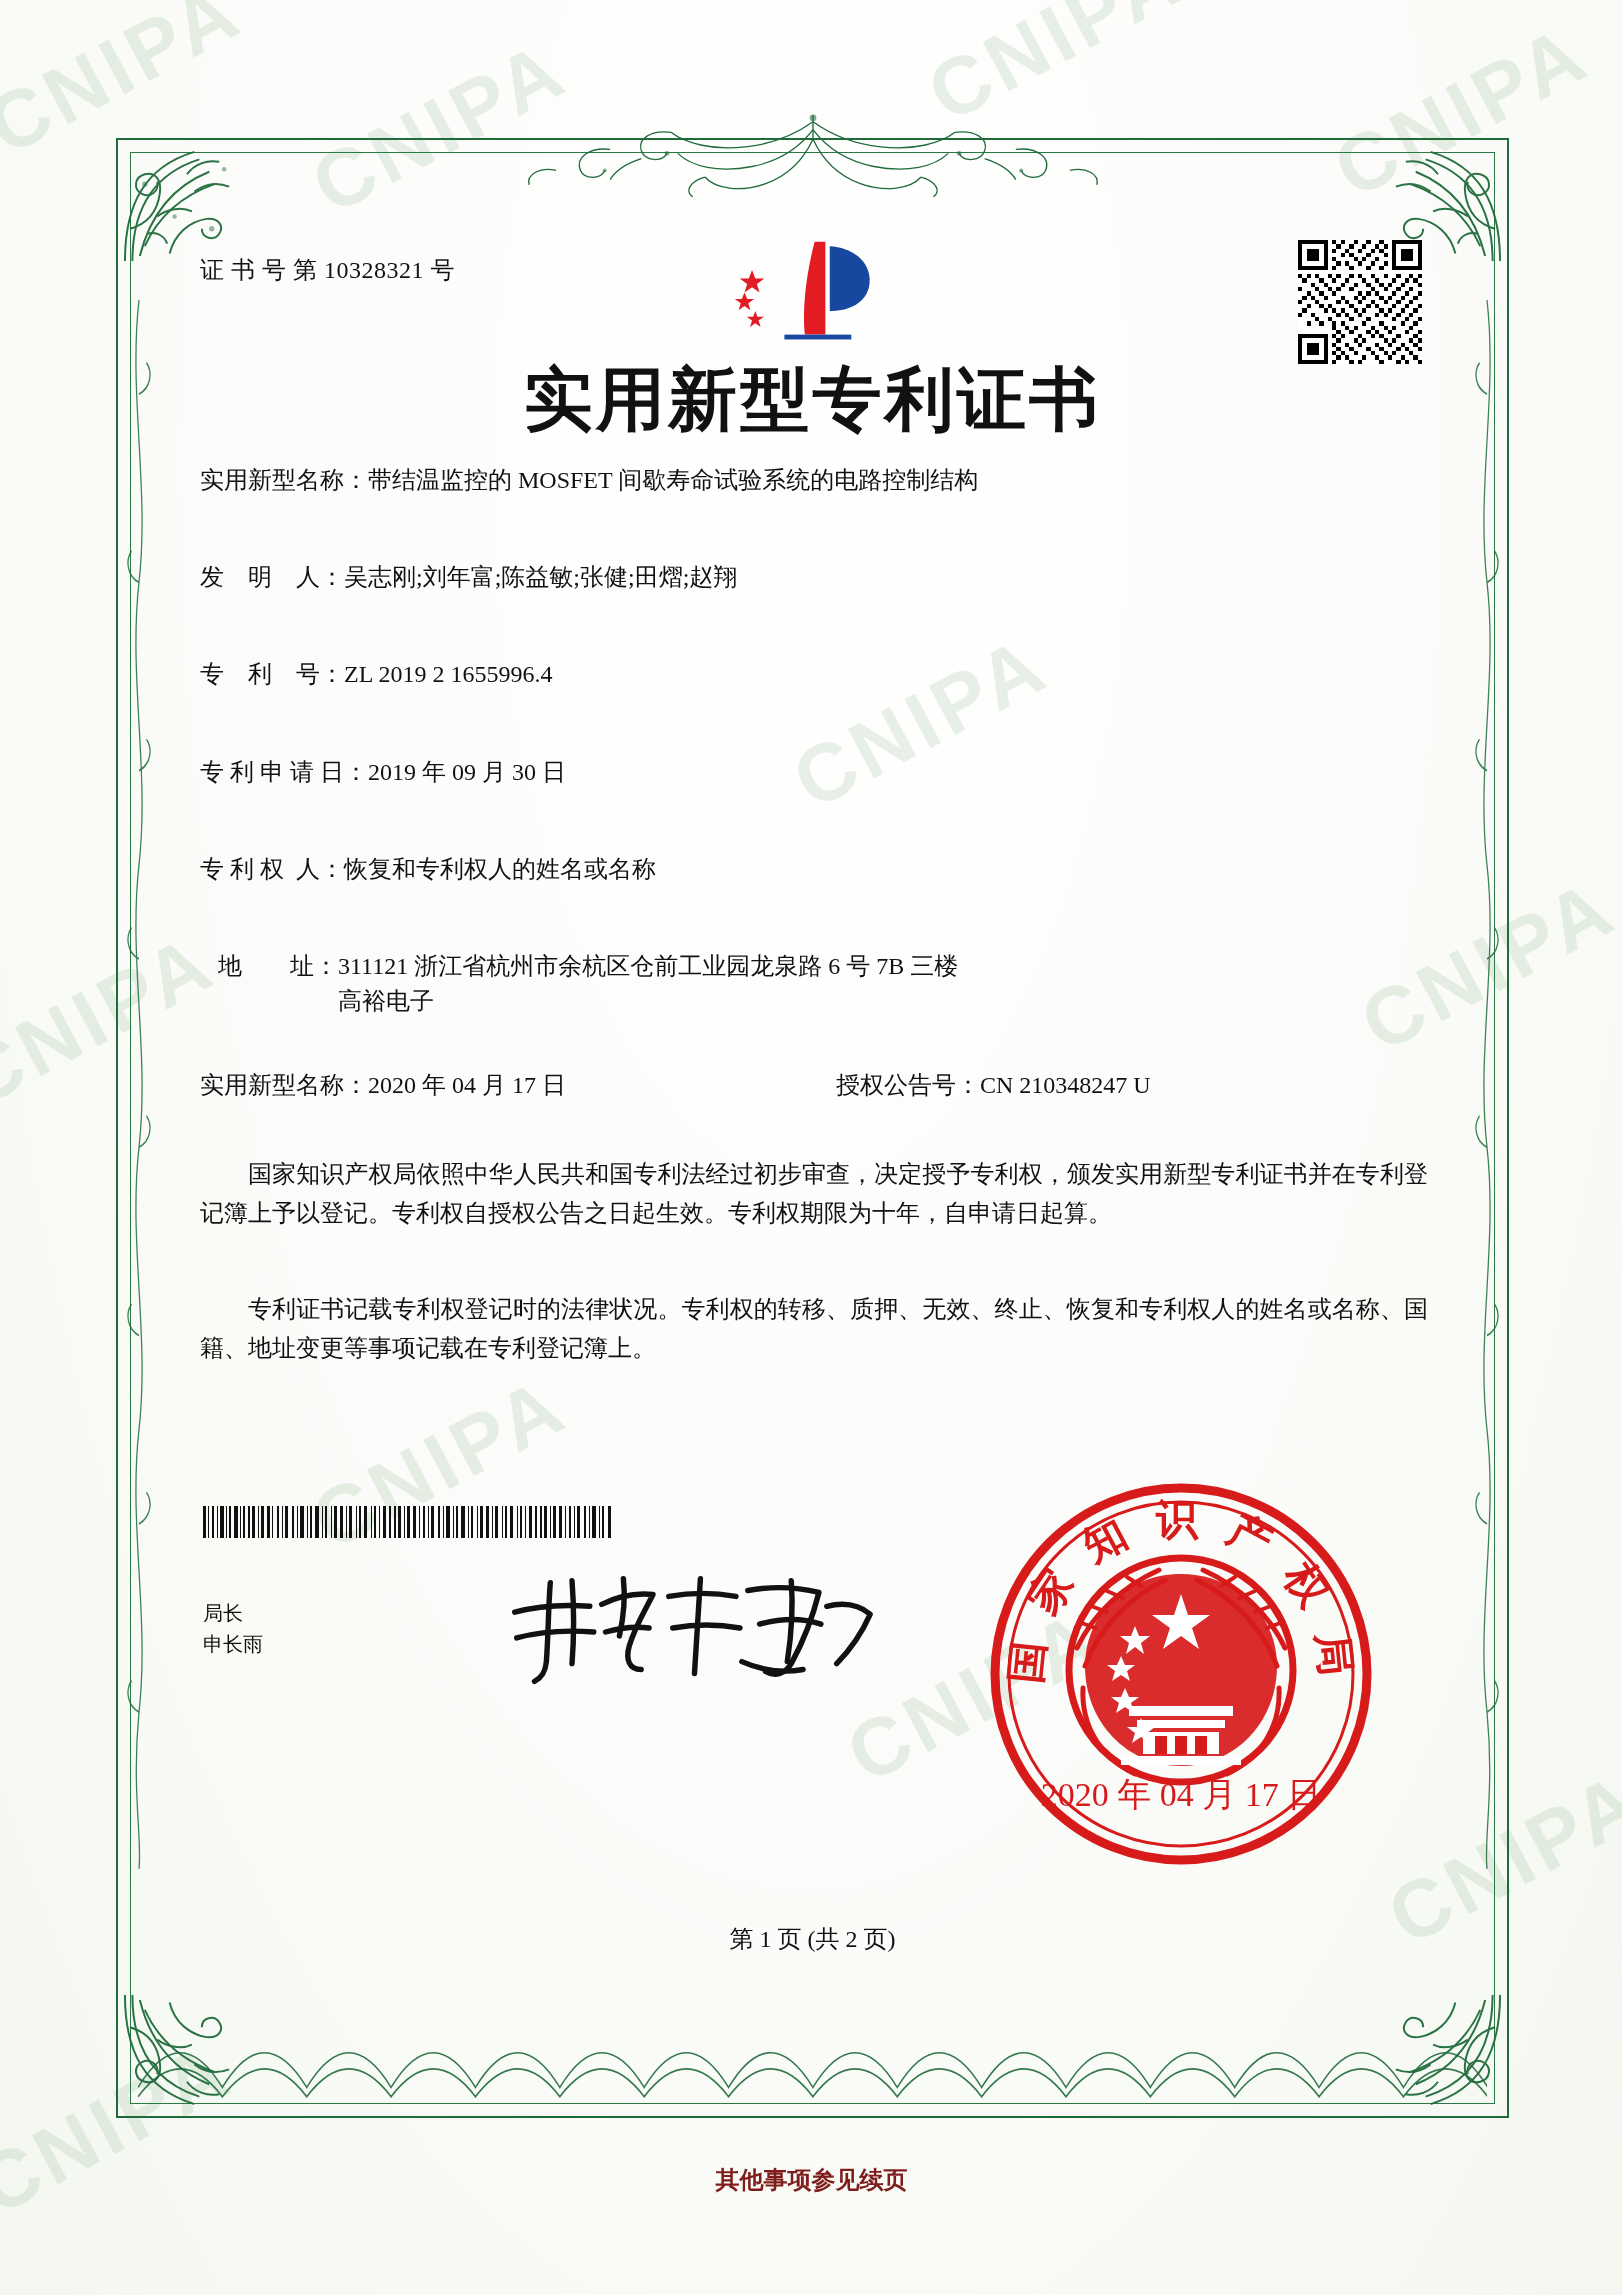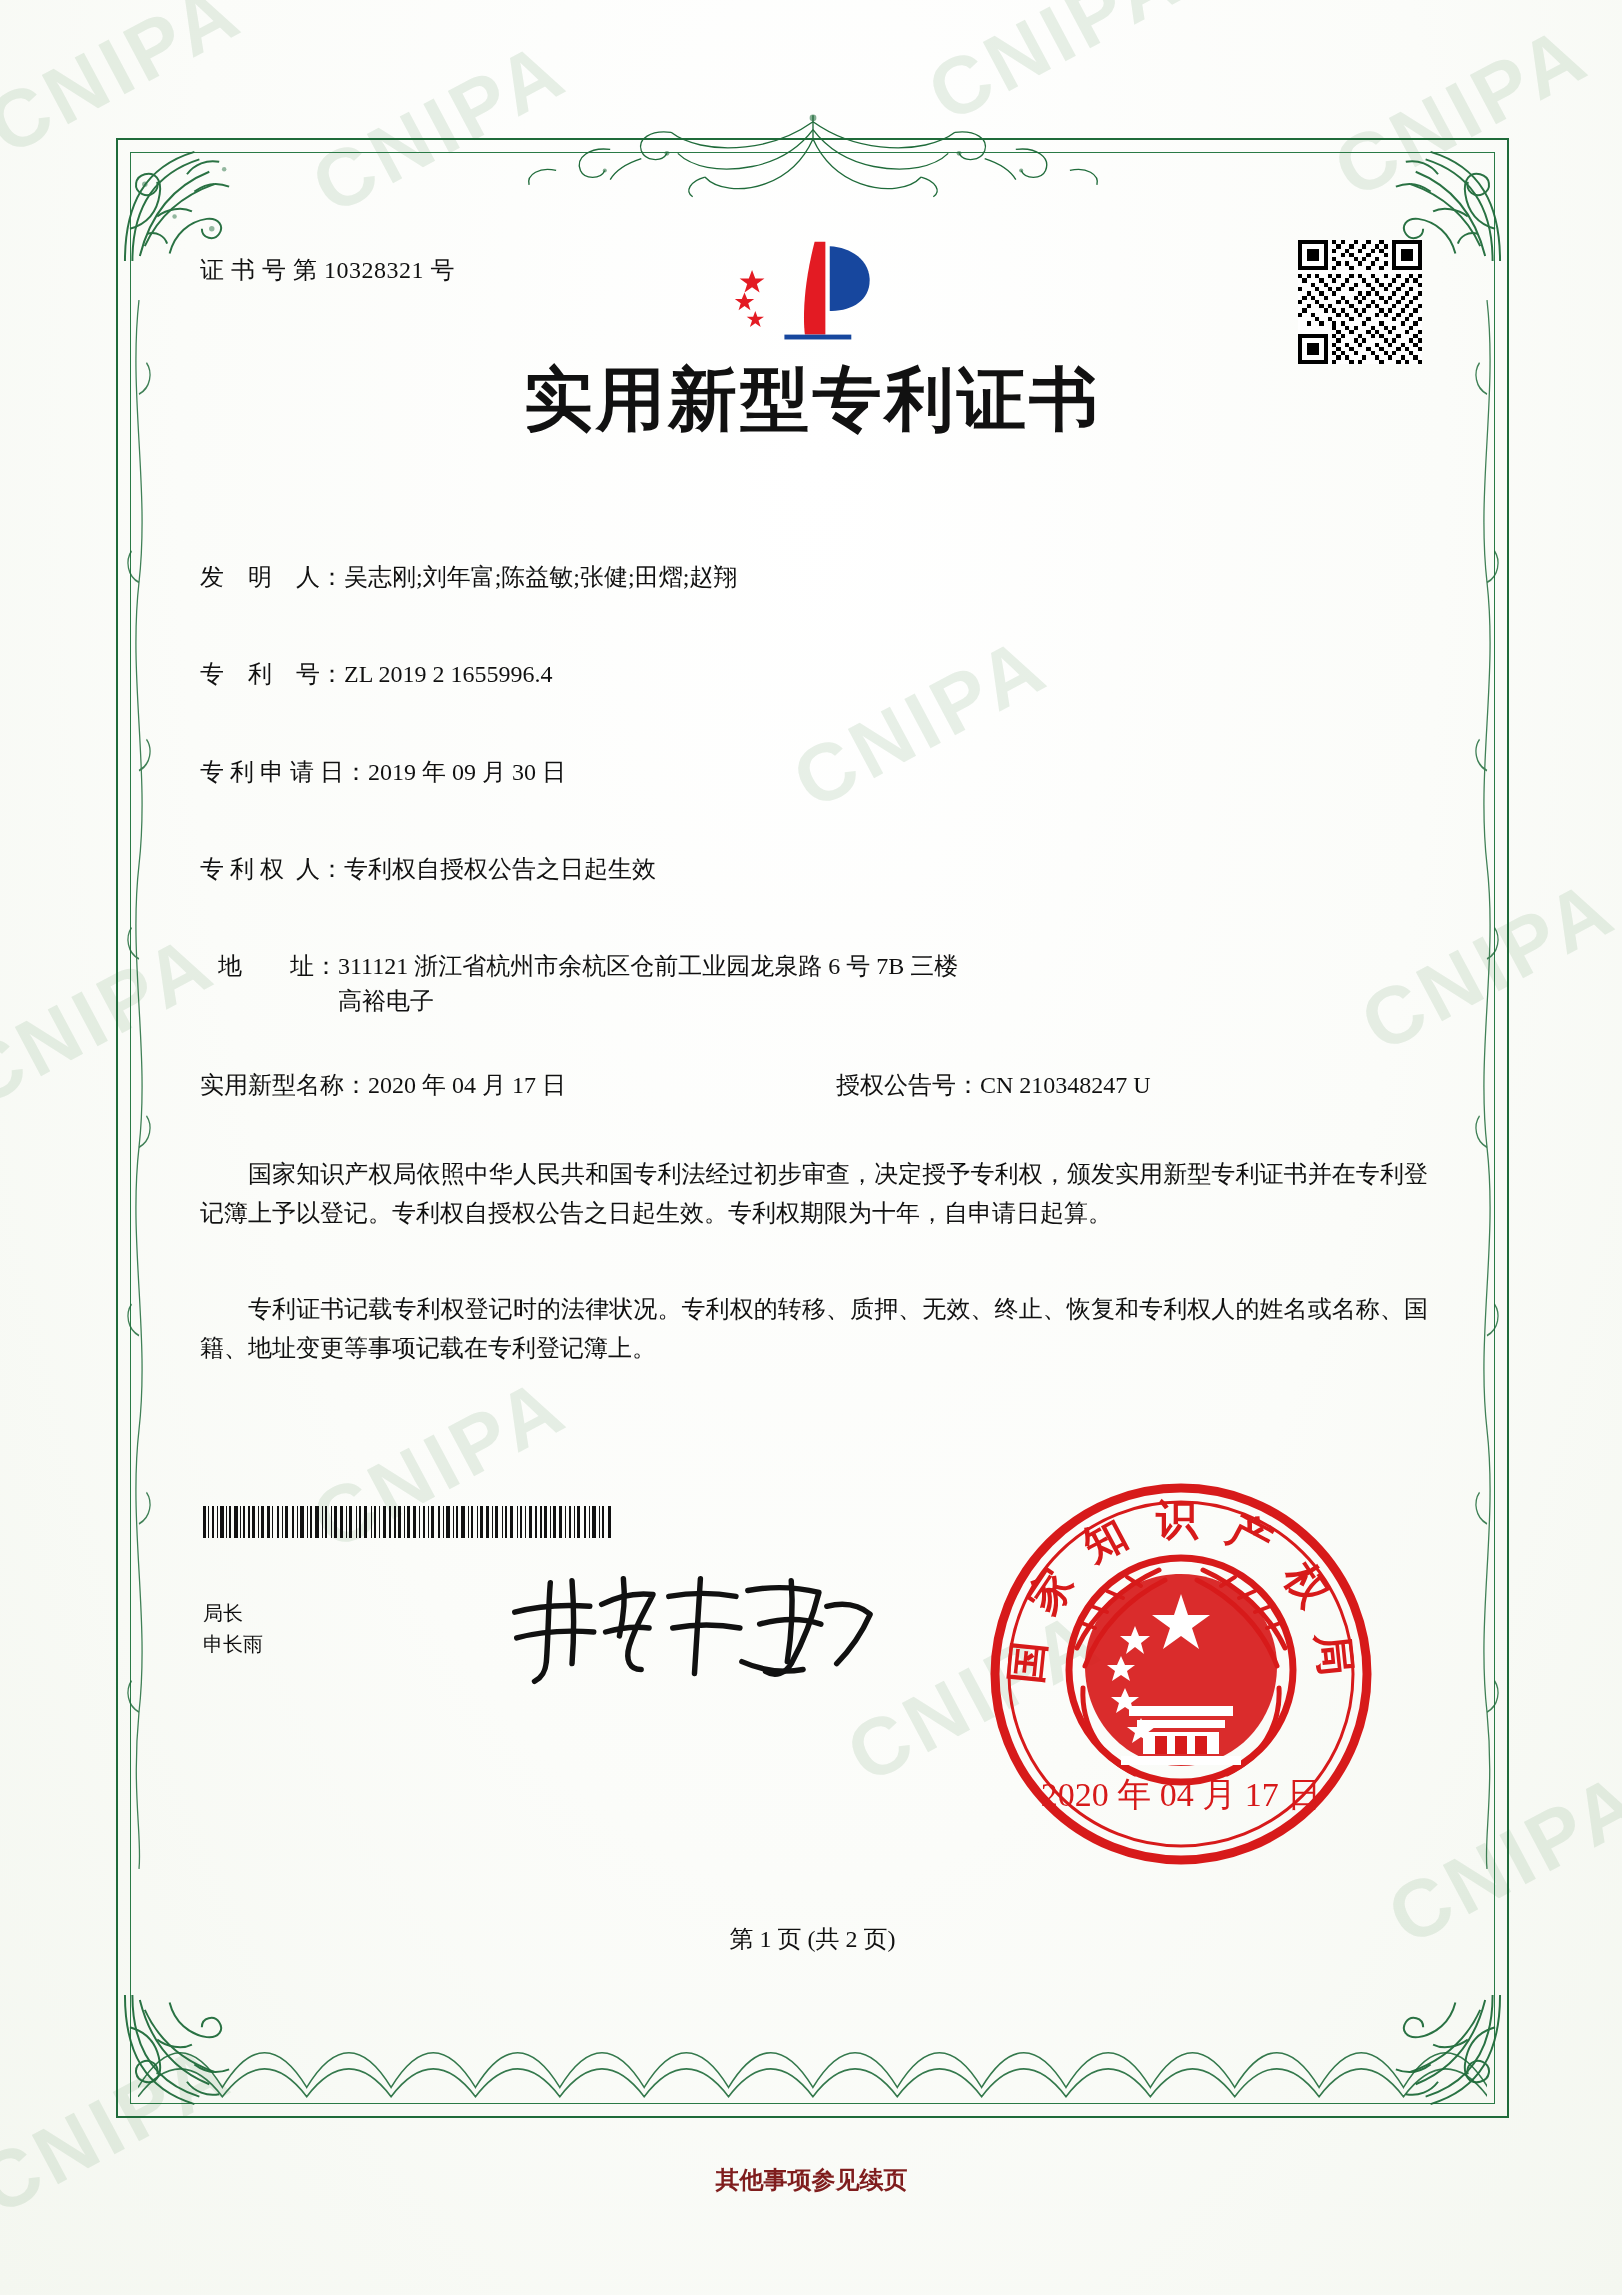--- a/index.html
+++ b/index.html
@@ -691,35 +691,38 @@
         <path d="M196 20 C236 22 268 46 270 80 C272 118 240 140 200 140 L196 140 Z" fill="#17479e"></path>
 
         <path d="M168 12 L188 12 L188 184 L150 184 C150 184 140 120 168 12 Z" fill="#e31b23"></path>
 
         <rect x="112" y="184" width="124" height="9" fill="#17479e"></rect>
       </svg>
     </div>
 
     <div id="main-title">实用新型专利证书</div>
 
+    <div class="field-row r-name">
+      <span class="field-label">实用新型名称：</span><span class="field-value">带结温监控的 MOSFET 间歇寿命试验系统的电路控制结构</span>
+    </div>
 
     <div class="field-row r-invent">
       <span class="field-label">发    明    人：</span><span class="field-value">吴志刚;刘年富;陈益敏;张健;田熠;赵翔</span>
     </div>
 
     <div class="field-row r-patno">
       <span class="field-label">专    利    号：</span><span class="field-value">ZL 2019 2 1655996.4</span>
     </div>
 
     <div class="field-row r-appdate">
       <span class="field-label">专 利 申 请 日：</span><span class="field-value">2019 年 09 月 30 日</span>
     </div>
 
     <div class="field-row r-holder">
-      <span class="field-label">专 利 权  人：</span><span class="field-value">专利权自授权公告之日起生效</span>
+      <span class="field-label">专 利 权  人：</span><span class="field-value">恢复和专利权人的姓名或名称</span>
     </div>
 
     <div class="field-row r-addr">
       <span class="field-label">地        址：</span><span class="field-value-block" style="white-space: pre-line;">311121 浙江省杭州市余杭区仓前工业园龙泉路 6 号 7B 三楼
 高裕电子</span>
     </div>
 
     <div class="field-row r-pub">
       <span class="field-label">实用新型名称：</span><span class="field-value">2020 年 04 月 17 日</span>
       <span id="pub-no-label"><span>授权公告号：</span><span>CN 210348247 U</span></span>

